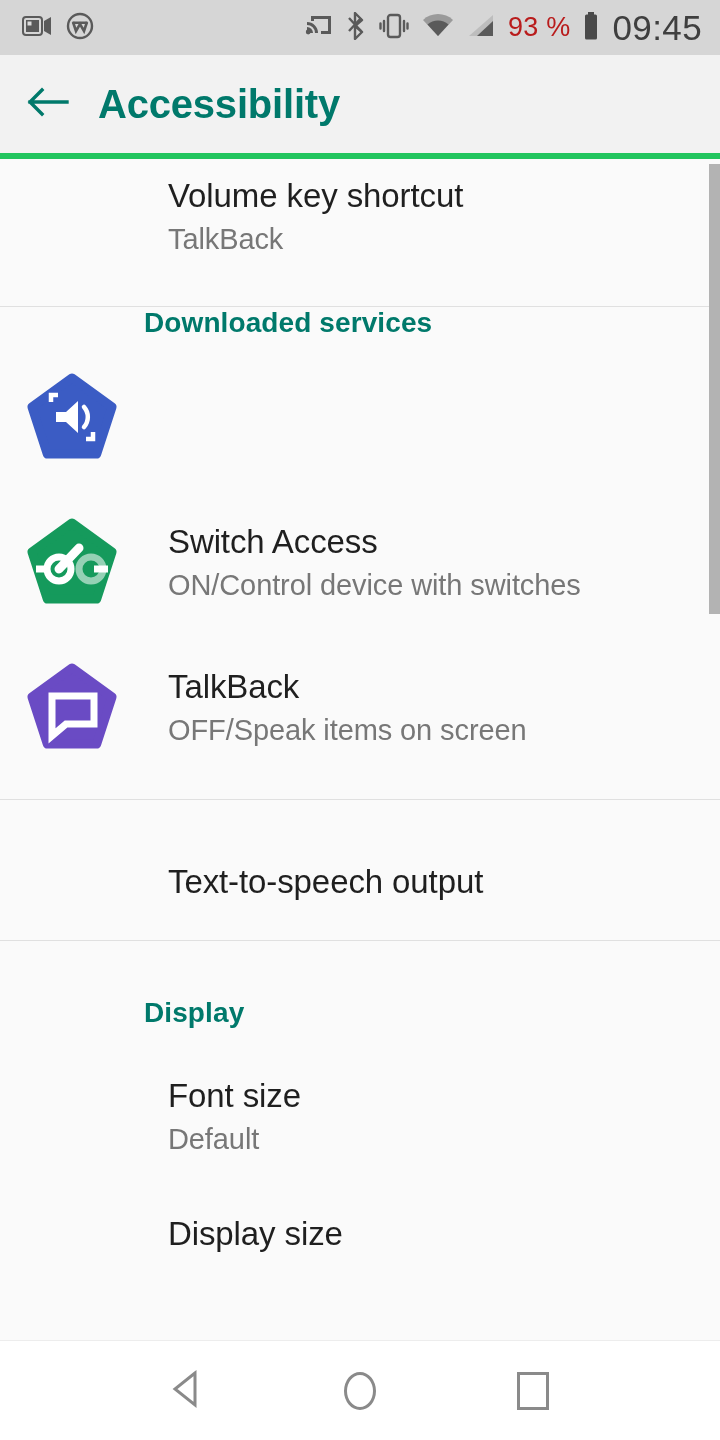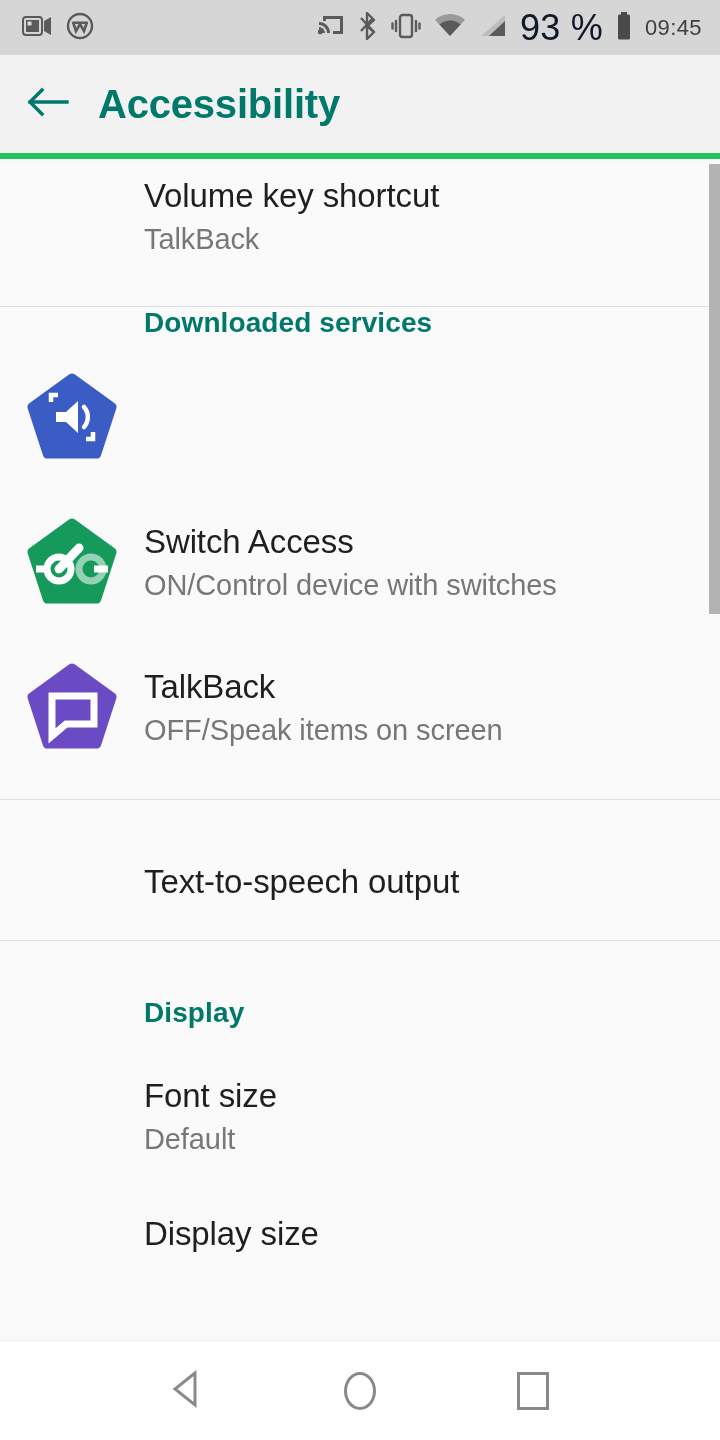--- a/index.html
+++ b/index.html
@@ -38,27 +38,27 @@
     margin-left: auto;
     display: flex;
     align-items: center;
     gap: 13px;
   }
   .sb-icon {
     display: block;
     color: #4f4f4f;
   }
   .sb-text {
-    font-size: 36px;
-    color: #0f172a;
+    font-size: 27px;
+    color: #b91c1c;
     letter-spacing: 0.2px;
     white-space: nowrap;
   }
   .sb-time {
-    font-size: 22px;
+    font-size: 35px;
     color: #3f3f3f;
     letter-spacing: 0.4px;
     white-space: nowrap;
   }
 
   
   .app-bar {
     position: relative;
     height: 104px;
     background: #f2f2f2;
@@ -123,20 +123,21 @@
     align-items: center;
     justify-content: center;
   }
   .item-icon-slot.empty {
     width: 144px;
     min-width: 144px;
   }
   .item-text {
     flex: 1;
     min-width: 0;
+    margin-left: 24px;
   }
   .item-title {
     font-size: 33px;
     color: #1f1f1f;
     line-height: 1.18;
     letter-spacing: -0.1px;
     white-space: nowrap;
   }
   .item-summary {
     font-size: 29px;

